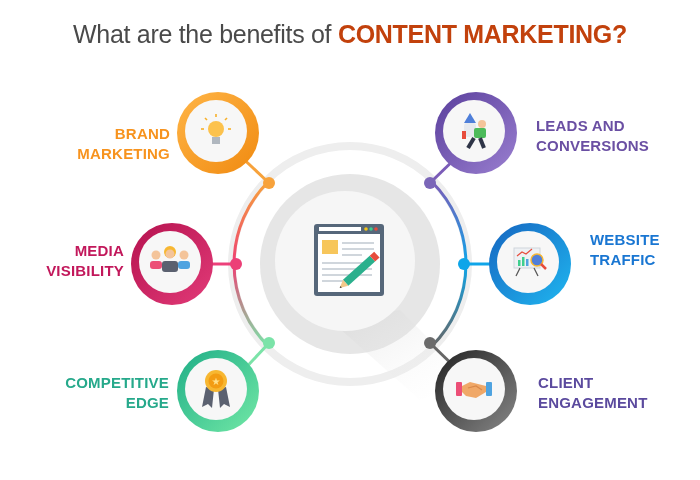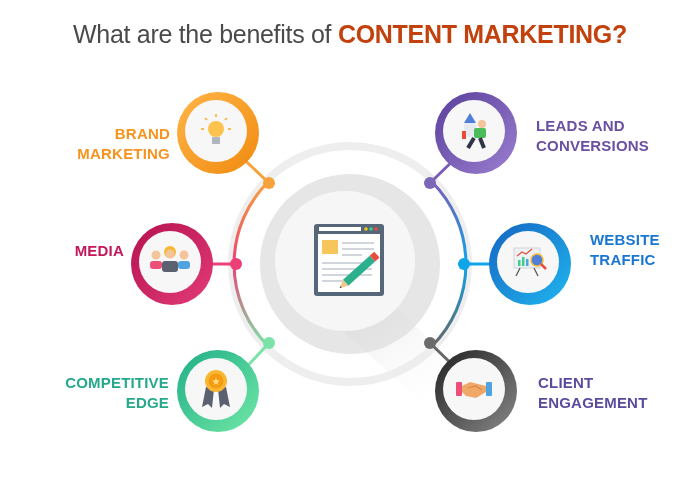--- a/index.html
+++ b/index.html
@@ -188,20 +188,21 @@
     </g>
   </g>
 </svg>
 
 <div class="label left" style="left:40px;top:116px;width:130px;color:#f7931e;margin-top:8px;">
   <div>BRAND</div>
   <div>MARKETING</div>
 </div>
 <div class="label left" style="left:10px;top:241px;width:114px;color:#c2185b;">
   <div>MEDIA</div>
+  <div>VISIBILITY</div>
 </div>
 <div class="label left" style="left:20px;top:373px;width:149px;color:#26a98b;">
   <div>COMPETITIVE</div>
   <div>EDGE</div>
 </div>
 <div class="label right" style="left:528px;top:116px;width:170px;color:#6a4fa3;">
   <div>LEADS AND</div>
   <div>CONVERSIONS</div>
 </div>
 <div class="label right" style="left:582px;top:230px;width:110px;color:#1976d2;">

